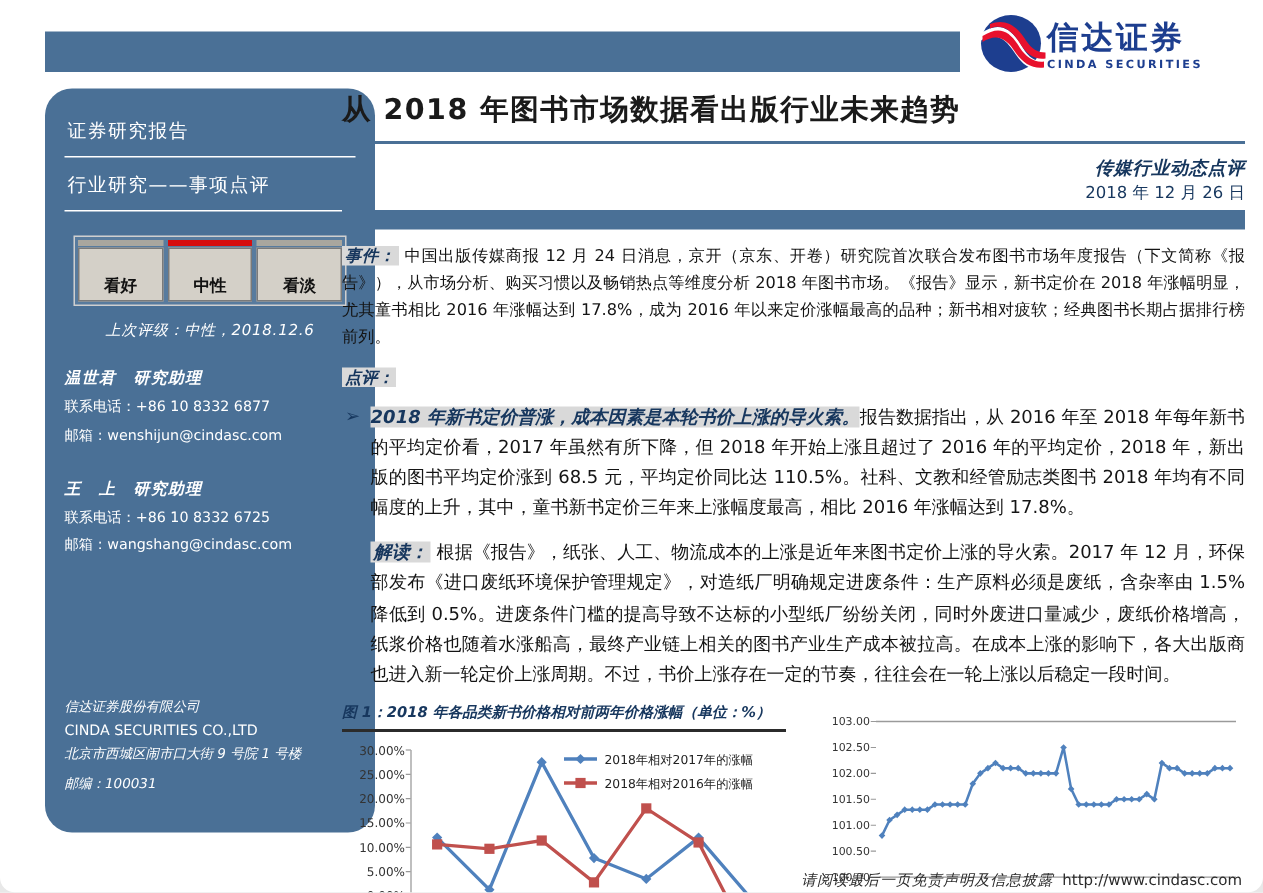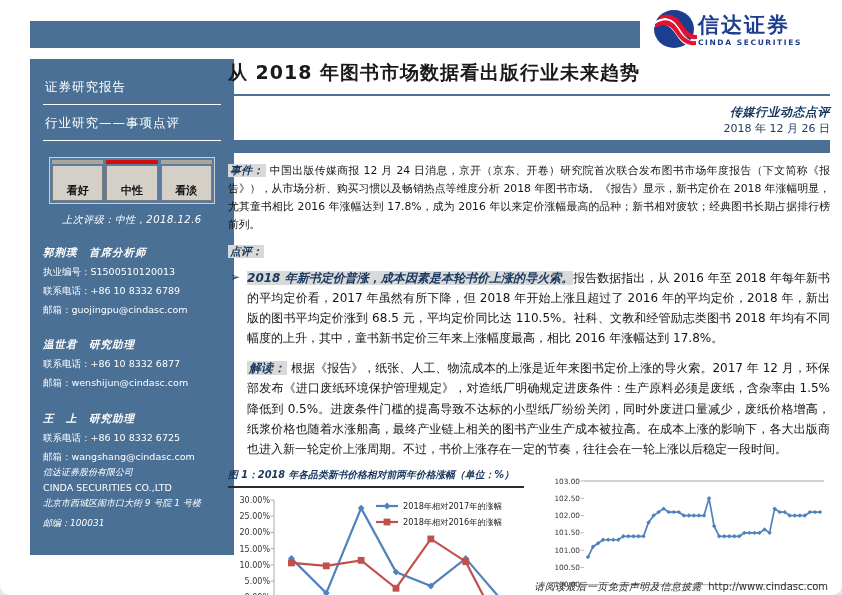--- a/index.html
+++ b/index.html
@@ -9,22 +9,22 @@
     position:relative; width:842px; height:595px; margin:0 auto;
     background:#ffffff; overflow:hidden; border-radius:0 0 10px 10px;
   }
   
   .topbar { position:absolute; left:30px; top:21px; width:610px; height:27px; background:#4a7096; }
   .logo { position:absolute; left:652px; top:8px; display:flex; align-items:center; gap:0; }
   .logo-text { display:flex; flex-direction:column; line-height:1; }
   .logo-cn { font-size:21px; font-weight:bold; color:#1d3e8f; letter-spacing:2px; }
   .logo-en { font-size:7.5px; color:#1d3e8f; letter-spacing:1.6px; margin-top:3px; font-weight:bold; }
   
-  .sidebar { position:absolute; left:30px; top:59px; width:204px; height:496px;
-    background:#4a7096; color:#ffffff; padding:10px 13px 12px 13px; }
+  .sidebar { position:absolute; left:30px; top:59px; width:220px; height:496px;
+    background:#4a7096; color:#ffffff; padding:10px 13px 12px 13px;border-radius:18px; }
   .nav-item { font-size:12.5px; letter-spacing:1px; padding:10px 2px 8px 2px;
     border-bottom:1px solid #ffffff; }
   .nav-item.last { padding-bottom:16px; }
   .rating { margin:16px 6px 0 6px; border:1px solid #cfcfcf; padding:2px; display:flex; gap:3px; background:rgba(255,255,255,0.08); }
   .rtab { flex:1; text-align:center; cursor:default; }
   .rtab .strip { height:4px; background:#a9a69e; margin-bottom:1px; }
   .rtab.active .strip { background:#d60d0d; }
   .rtab .face { background:#d4d0c8; border:1px solid #7a7a7a; color:#111;
     font-size:11px; font-weight:bold; padding:17px 0 2px 0; }
   .last-rating { text-align:center; font-size:10px; margin-top:9px; letter-spacing:0.5px; font-style:italic; }
@@ -94,26 +94,20 @@
         <div class="strip"></div>
         <div class="face">中性</div>
       </div>
       <div class="rtab">
         <div class="strip"></div>
         <div class="face">看淡</div>
       </div>
     </div>
     <div class="last-rating">上次评级：中性，2018.12.6</div>
 
-    <div class="analyst">
-      <div class="name-line">郭荆璞　首席分析师</div>
-      <div>执业编号：S1500510120013</div>
-      <div>联系电话：+86 10 8332 6789</div>
-      <div>邮箱：guojingpu@cindasc.com</div>
-    </div>
     <div class="analyst">
       <div class="name-line">温世君　研究助理</div>
       <div>联系电话：+86 10 8332 6877</div>
       <div>邮箱：wenshijun@cindasc.com</div>
     </div>
     <div class="analyst">
       <div class="name-line">王　上　研究助理</div>
       <div>联系电话：+86 10 8332 6725</div>
       <div>邮箱：wangshang@cindasc.com</div>
     </div>

